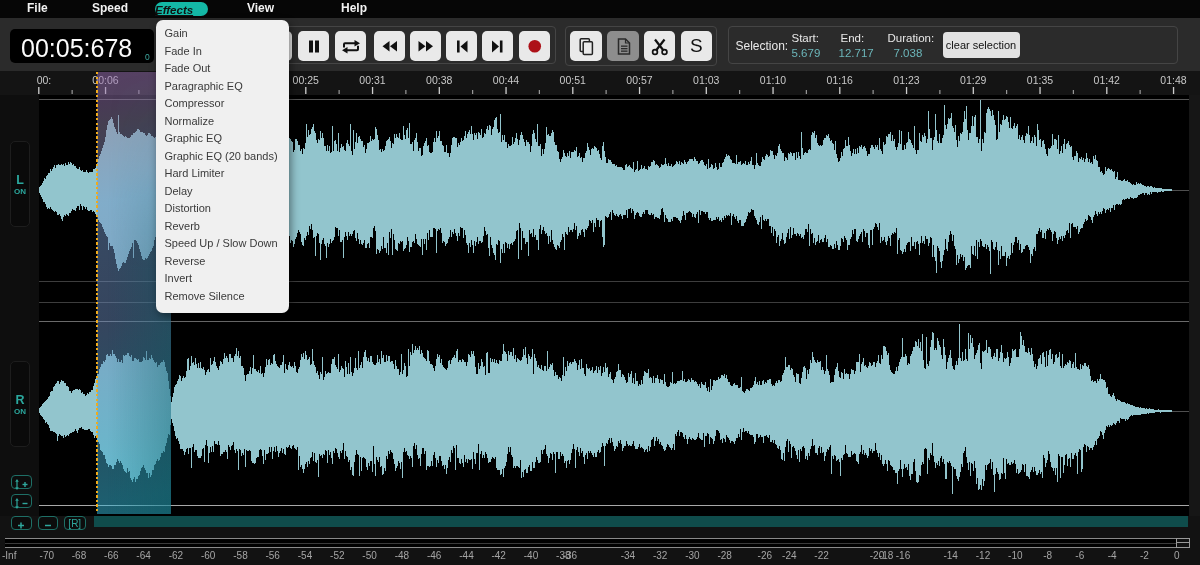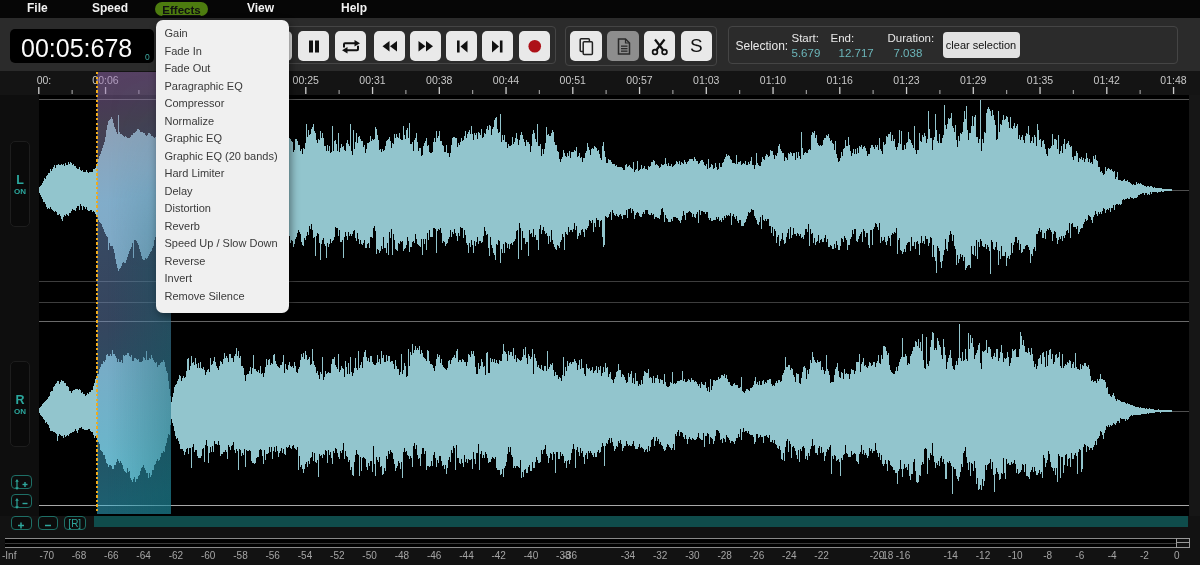--- a/index.html
+++ b/index.html
@@ -3,21 +3,21 @@
 * { margin:0; padding:0; box-sizing:border-box; }
 html,body { width:1200px; height:565px; background:#121212; overflow:hidden;
   font-family:"Liberation Sans", sans-serif; }
 #app { position:relative; width:1200px; height:565px; }
 .abs { position:absolute; }
 
 
 #menubar { left:0; top:0; width:1200px; height:18px; background:#060606; }
 .mbi { position:absolute; top:1px; color:#f2f2f2; font-size:12px; font-weight:bold; }
 #fxpill { position:absolute; left:155px; top:1.5px; width:53px; height:14px;
-  background:#4d7c0f; border-radius:8px; text-align:center; line-height:13px; }
+  background:#14b8a6; border-radius:8px; line-height:13px;font-style:italic; }
 #fxpill span { font-size:11.5px; font-weight:bold; color:#111; text-decoration:underline; }
 
 
 #toolbar { left:0; top:18px; width:1200px; height:53px; background:#2b2b2b; }
 #timebox { position:absolute; left:10px; top:10.5px; width:144px; height:34px;
   background:#000; border-radius:5px; }
 #timebox .big { position:absolute; left:11px; top:5.5px; font-size:25px; color:#fbfbfb; }
 #timebox .mini { position:absolute; left:135px; top:23px; font-size:8.5px; color:#3fa9a0; }
 .grp { position:absolute; top:8px; height:38px; border:1px solid #454545; border-radius:4px; }
 .btn { position:absolute; top:3.5px; width:31.5px; height:30.5px; background:#e9e9e9;
@@ -175,21 +175,21 @@
         <circle cx="20.5" cy="21" r="2.4" fill="none" stroke="#111" stroke-width="1.7"></circle>
           </svg>
         </div>
       <div class="btn" style="left:115px; text-align:center; font-size:19px; color:#111; line-height:30px;">S</div>
     </div>
 
     <div id="selpanel">
       <span class="sl" style="left:7px; top:12px; font-size:12px;">Selection:</span>
       <span class="sl" style="left:63px; top:5px;">Start:</span>
       <span class="sv" style="left:63px; top:20px;">5.679</span>
-      <span class="sl" style="left:102px; top:5px;">End:</span>
+      <span class="sl" style="left:112px; top:5px;">End:</span>
       <span class="sv" style="left:110px; top:20px;">12.717</span>
       <span class="sl" style="left:159px; top:5px;">Duration:</span>
       <span class="sv" style="left:165px; top:20px;">7.038</span>
       <div id="clearsel">clear selection</div>
     </div>
   </div>
 
   <div id="ruler" class="abs">
     <svg width="1200" height="24" viewBox="0 0 1200 24">
         <rect x="38.15" y="16" width="1.3" height="7" fill="#cfcfcf"></rect>
@@ -332,21 +332,21 @@
       <span class="dbl" style="left:419.2px;width:30px;text-align:center">-46</span>
       <span class="dbl" style="left:451.5px;width:30px;text-align:center">-44</span>
       <span class="dbl" style="left:483.7px;width:30px;text-align:center">-42</span>
       <span class="dbl" style="left:516.0px;width:30px;text-align:center">-40</span>
       <span class="dbl" style="left:548.3px;width:30px;text-align:center">-38</span>
       <span class="dbl" style="left:547px;width:30px;text-align:right">-36</span>
       <span class="dbl" style="left:612.9px;width:30px;text-align:center">-34</span>
       <span class="dbl" style="left:645.2px;width:30px;text-align:center">-32</span>
       <span class="dbl" style="left:677.4px;width:30px;text-align:center">-30</span>
       <span class="dbl" style="left:709.7px;width:30px;text-align:center">-28</span>
-      <span class="dbl" style="left:742.0px;width:30px;text-align:center">-26</span>
+      <span class="dbl" style="left:742.0px;width:30px;text-align:right">-26</span>
       <span class="dbl" style="left:774.3px;width:30px;text-align:center">-24</span>
       <span class="dbl" style="left:806.6px;width:30px;text-align:center">-22</span>
       <span class="dbl" style="left:862px;width:30px;text-align:center">-20</span>
       <span class="dbl" style="left:871.1px;width:30px;text-align:center">-18</span>
       <span class="dbl" style="left:888px;width:30px;text-align:center">-16</span>
       <span class="dbl" style="left:935.7px;width:30px;text-align:center">-14</span>
       <span class="dbl" style="left:968.0px;width:30px;text-align:center">-12</span>
       <span class="dbl" style="left:1000.3px;width:30px;text-align:center">-10</span>
       <span class="dbl" style="left:1032.6px;width:30px;text-align:center">-8</span>
       <span class="dbl" style="left:1064.8px;width:30px;text-align:center">-6</span>

